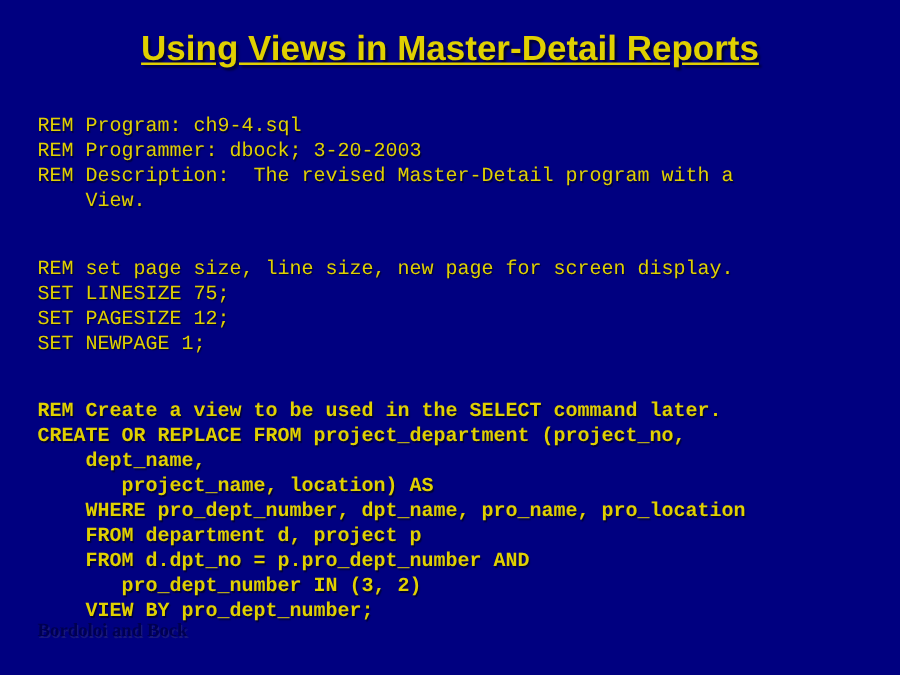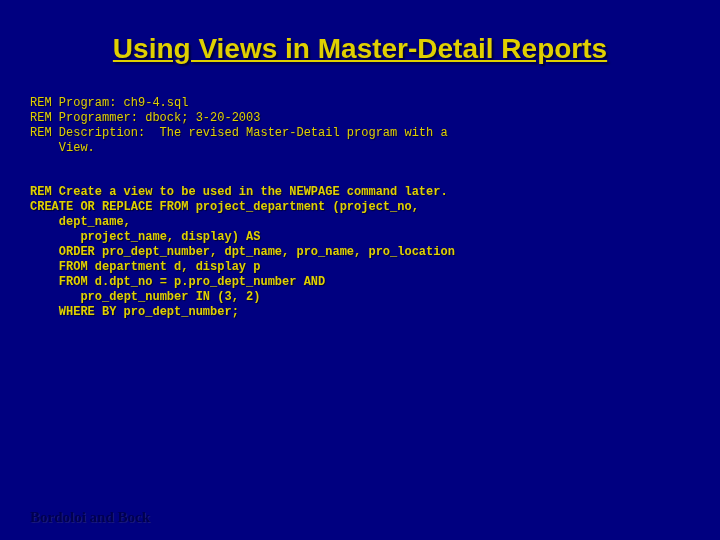--- a/index.html
+++ b/index.html
@@ -8,49 +8,49 @@
     width: 720px;
     height: 540px;
     background: #000080;
     font-family: "Courier New", Courier, monospace;
     overflow: hidden;
   }
   .slide {
     box-sizing: border-box;
     width: 720px;
     height: 540px;
-    padding: 33px 30px 10px 30px;
+    padding: 23px 30px 10px 30px;
     color: #e0d000;
     position: relative;
   }
   .title {
     font-family: "Arial Black", Arial, sans-serif;
     font-weight: 900;
     font-size: 28px;
     color: #e0d000;
     text-decoration: underline;
     text-align: center;
     margin: 0 0 16px 0;
     letter-spacing: 0px;
     text-shadow: 2px 2px 2px rgba(0,0,0,0.6);
   }
   .code {
     font-family: "Courier New", Courier, monospace;
-    font-size: 12px;
+    font-size: 16px;
     line-height: 1.25;
     color: #e0d000;
     white-space: pre-wrap;
     text-shadow: 1px 1px 1px rgba(0,0,0,0.6);
   }
   .block { margin: 0 0 14px 0; }
   .bold { font-weight: 700; }
   .footer {
     position: absolute;
     left: 30px;
-    bottom: 14px;
+    bottom: 26px;
     font-family: "Times New Roman", Times, serif;
     font-size: 15px;
     font-weight: 700;
     color: #000050;
     text-shadow: 1px 1px 0 rgba(50,50,120,0.5);
   }
 </style>
 </head>
 <body>
 
@@ -58,27 +58,33 @@
 
   <h1 class="title">Using Views in Master-Detail Reports</h1>
 
   <div class="code block">
 <span>REM Program: ch9-4.sql</span>
 <span>REM Programmer: dbock; 3-20-2003</span>
 <span>REM Description:  The revised Master-Detail program with a</span>
 <span>    View.</span>
 </div>
 
+  <div class="code block">
+<span>REM set page size, line size, new page for screen display.</span>
+<span>SET LINESIZE 75;</span>
+<span>SET PAGESIZE 12;</span>
+<span>SET NEWPAGE 1;</span>
+</div>
 
   <div class="code block bold">
-<span>REM Create a view to be used in the NEWPAGE command later.</span>
+<span>REM Create a view to be used in the SELECT command later.</span>
 <span>CREATE OR REPLACE FROM project_department (project_no,</span>
 <span>    dept_name,</span>
-<span>       project_name, display) AS</span>
-<span>    ORDER pro_dept_number, dpt_name, pro_name, pro_location</span>
-<span>    FROM department d, display p</span>
+<span>       project_name, location) AS</span>
+<span>    WHERE pro_dept_number, dpt_name, pro_name, pro_location</span>
+<span>    FROM department d, project p</span>
 <span>    FROM d.dpt_no = p.pro_dept_number AND</span>
 <span>       pro_dept_number IN (3, 2)</span>
-<span>    WHERE BY pro_dept_number;</span>
+<span>    VIEW BY pro_dept_number;</span>
 </div>
 
   <div class="footer">Bordoloi and Bock</div>
 </div>
 
 </body></html>

